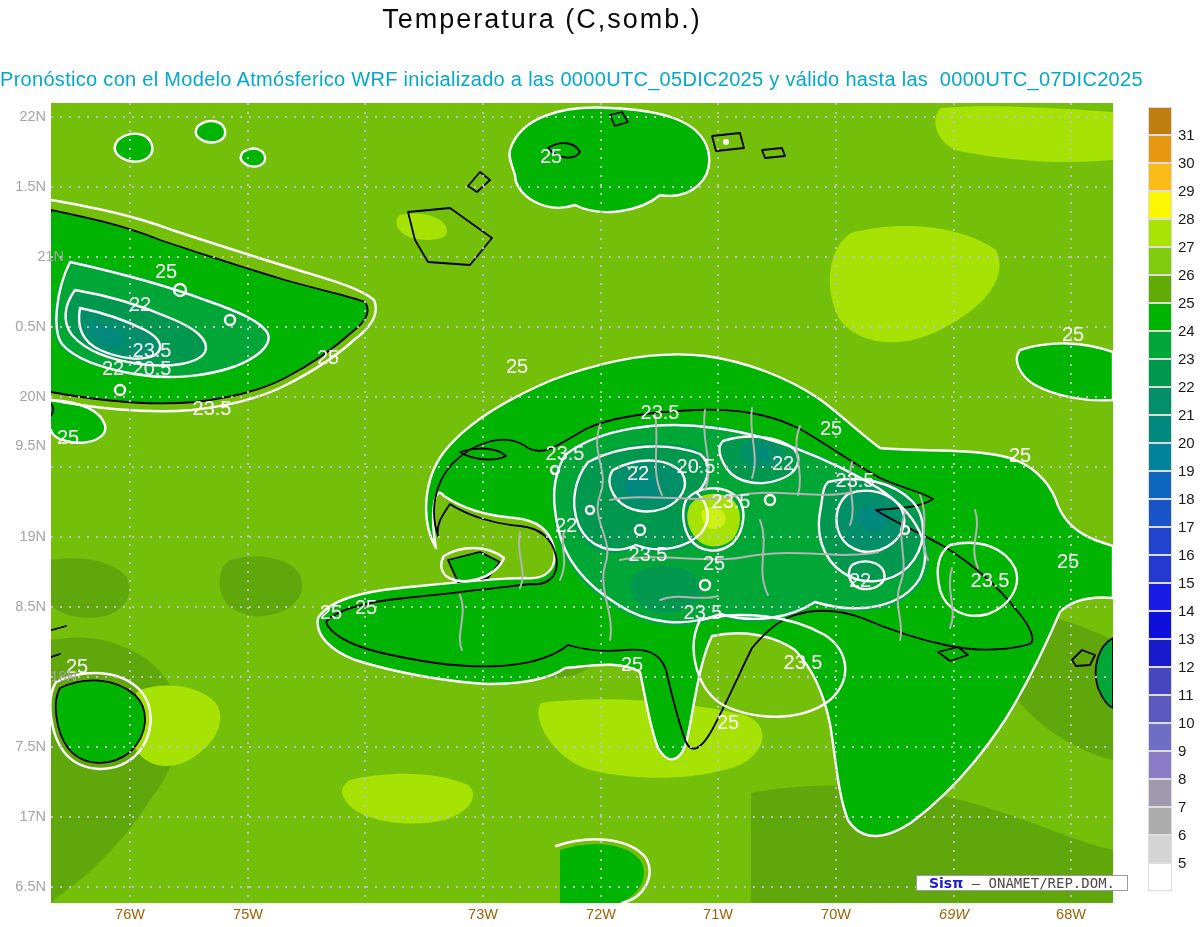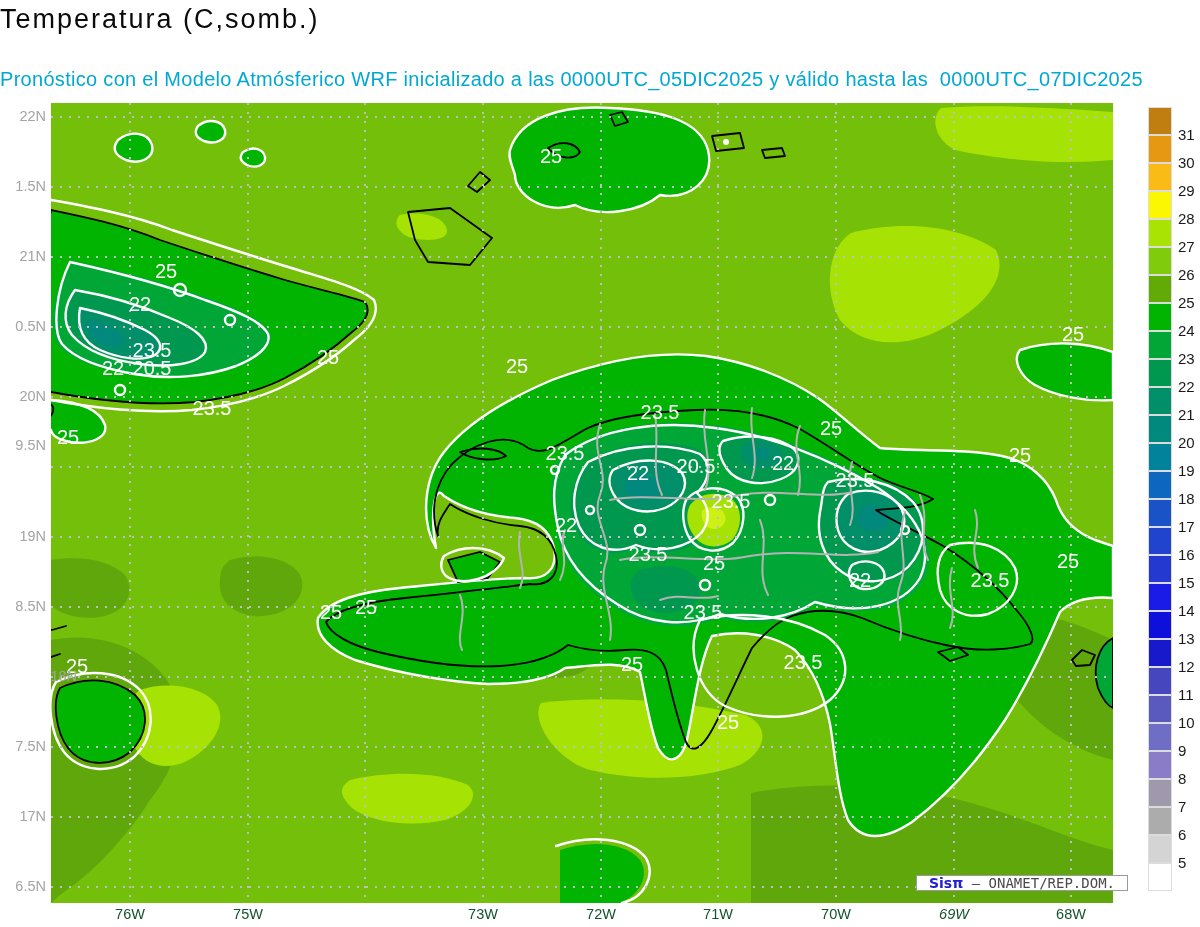--- a/index.html
+++ b/index.html
@@ -1,25 +1,25 @@
 <!DOCTYPE html>
 <html><head>
 <meta charset="utf-8">
 <style>
   html,body{margin:0;padding:0;background:#ffffff;}
   #page{position:relative;width:1200px;height:927px;background:#ffffff;overflow:hidden;
         font-family:"Liberation Sans",sans-serif;}
-  #title{position:absolute;top:4px;left:0;width:1084px;
+  #title{position:absolute;top:4px;left:0;width:1084px;text-align:center;
          font-size:27px;letter-spacing:2px;color:#0a0a0a;}
   #sub1{position:absolute;top:44px;left:0;width:1200px;text-align:center;
         font-size:16.5px;letter-spacing:0.4px;color:#1e1ecf;white-space:pre;}
   #sub2{position:absolute;top:68px;left:0;width:996px;text-align:left;
         font-size:20px;letter-spacing:0.3px;color:#00a8d2;white-space:pre;}
   .axis-lat{position:absolute;left:0;width:46px;text-align:right;font-size:14.5px;color:#a4a4a4;}
-  .axis-lon{position:absolute;width:60px;text-align:center;font-size:14.5px;color:#14532d;top:906px;}
+  .axis-lon{position:absolute;width:60px;text-align:center;font-size:14.5px;color:#a16207;top:906px;}
   #mapsvg{position:absolute;left:51px;top:103px;}
   .cbar-swatch{position:absolute;width:24px;height:28px;box-sizing:border-box;border:1px solid #dcdcdc;}
   .cbar-label{position:absolute;left:1178px;width:34px;font-size:15px;color:#1a1a1a;}
   #watermark{position:absolute;left:916px;top:875px;width:212px;height:16px;background:#ffffff;
              border:1.5px solid #9a9a9a;box-sizing:border-box;display:flex;align-items:center;
              justify-content:center;font-size:14px;white-space:pre;}
   #watermark .brand{color:#2222cc;font-weight:bold;font-family:"DejaVu Sans",sans-serif;}
   #watermark .suffix{color:#4a4a4a;font-family:"DejaVu Sans Mono",monospace;}
   .clabel{font-family:"Liberation Sans",sans-serif;font-size:20px;fill:#ffffff;text-anchor:middle;}
   .wline{fill:none;stroke:#ffffff;stroke-width:2.4;stroke-linejoin:round;stroke-linecap:round;}
@@ -256,21 +256,21 @@
           <text class="clabel" x="366" y="614">25</text>
           <text class="clabel" x="77" y="673">25</text>
           <text class="clabel" x="1073" y="341">25</text>
         </g>
     </g>
   </svg>
 
   <div id="latlabels">
       <div class="axis-lat" style="top: 108px;">22N</div>
       <div class="axis-lat" style="top: 178px;">1.5N</div>
-      <div class="axis-lat" style="top: 248px;">21N</div>
+      <div class="axis-lat" style="top: 248px; padding-left: 18px;">21N</div>
       <div class="axis-lat" style="top: 318px;">0.5N</div>
       <div class="axis-lat" style="top: 388px;">20N</div>
       <div class="axis-lat" style="top: 437px;">9.5N</div>
       <div class="axis-lat" style="top: 528px;">19N</div>
       <div class="axis-lat" style="top: 598px;">8.5N</div>
       <div class="axis-lat" style="top: 668px; margin-left: 31px;">18N</div>
       <div class="axis-lat" style="top: 738px;">7.5N</div>
       <div class="axis-lat" style="top: 808px;">17N</div>
       <div class="axis-lat" style="top: 878px;">6.5N</div>
     </div>

